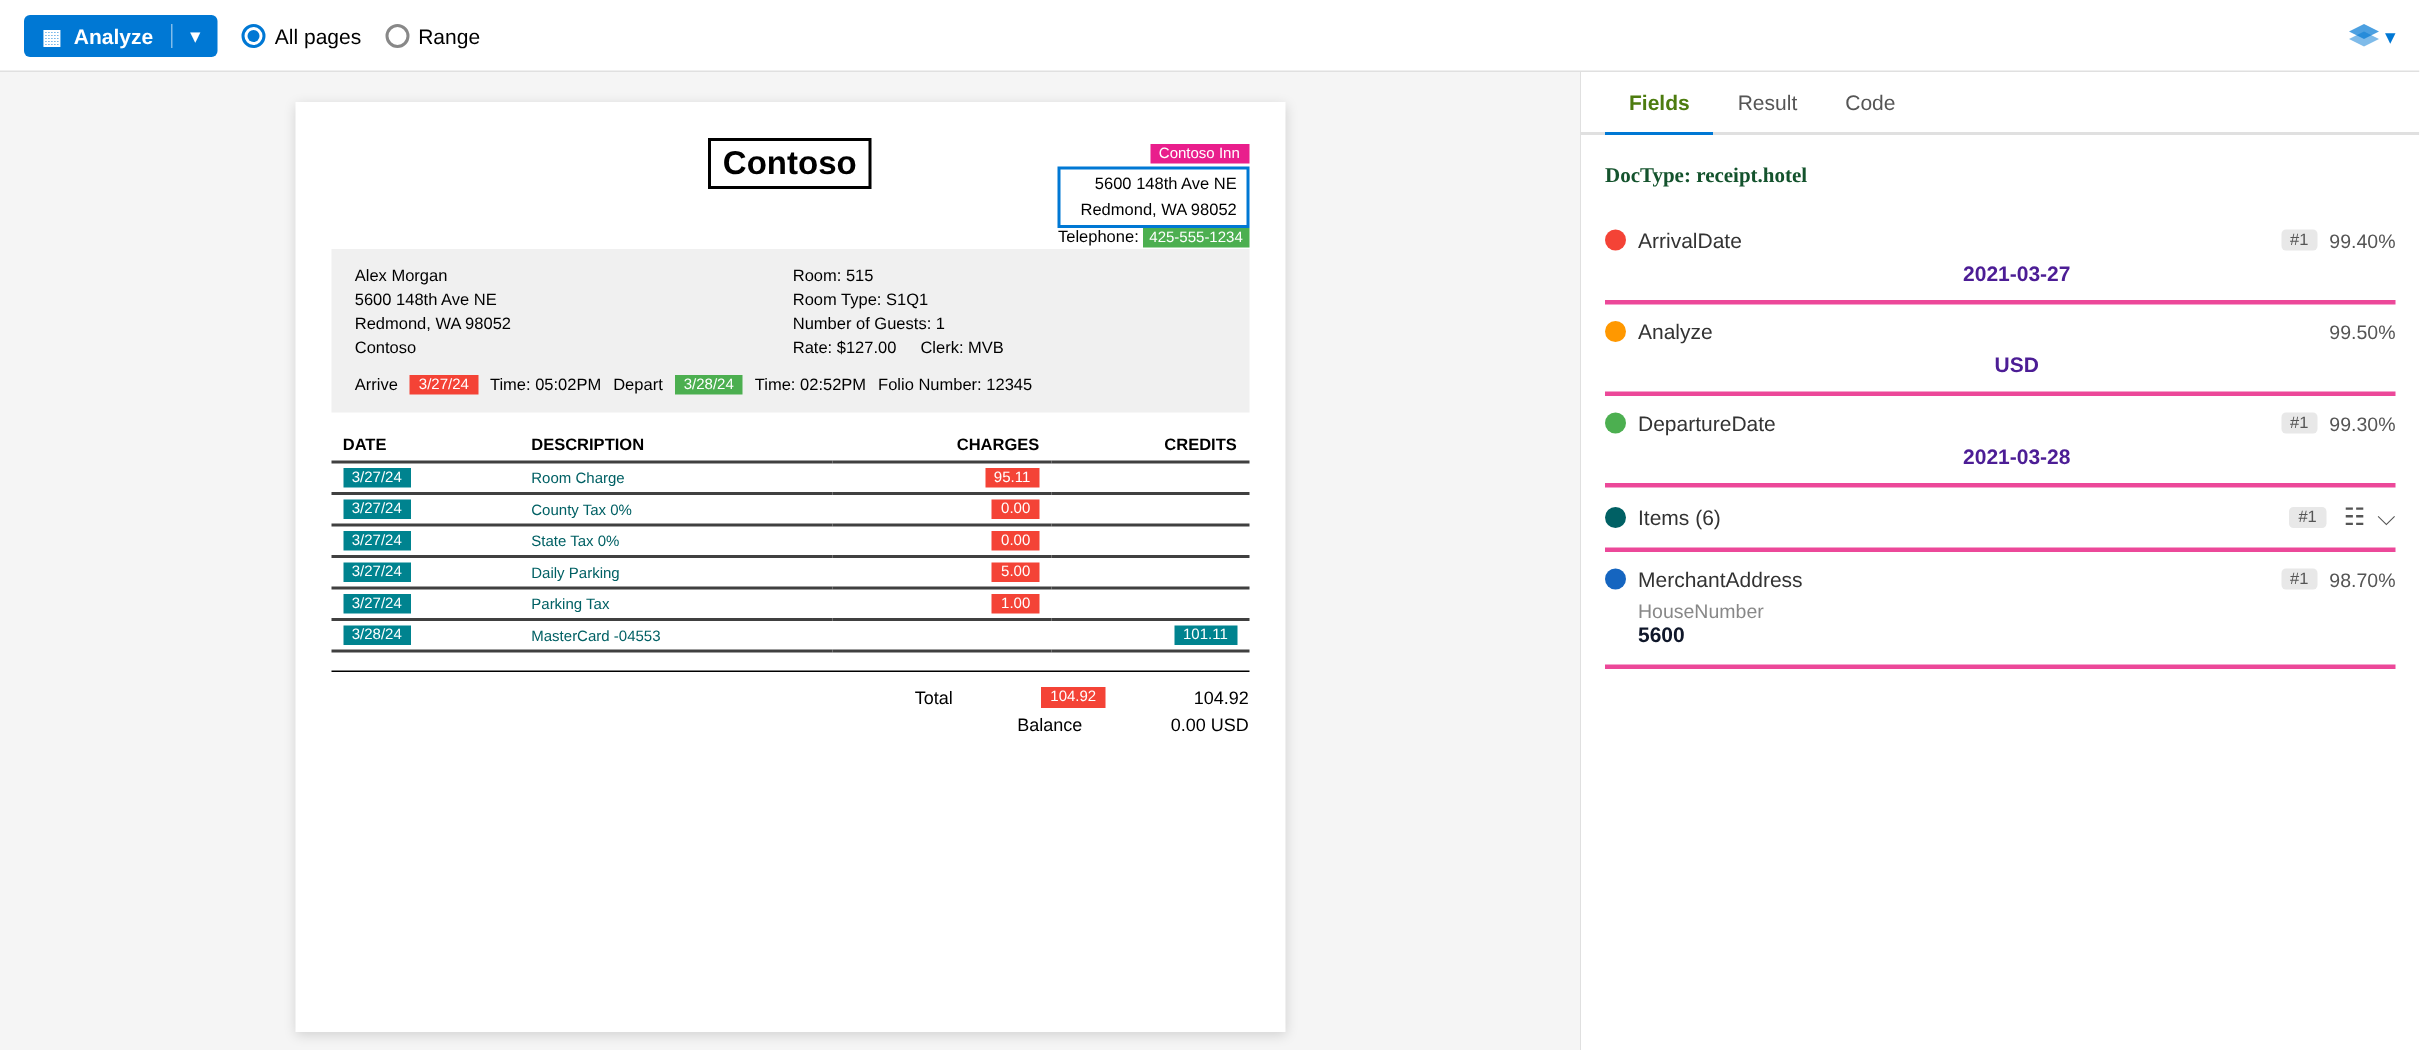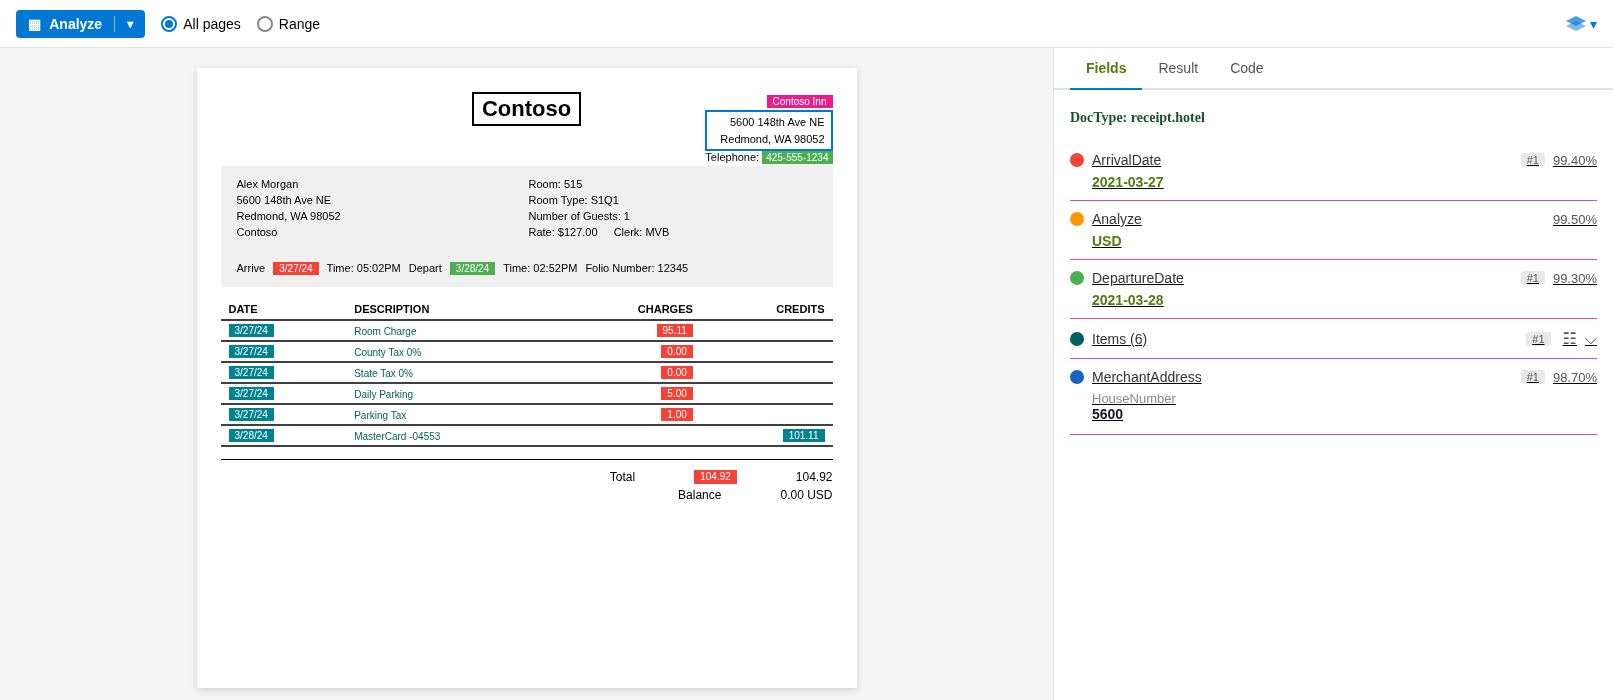--- a/index.html
+++ b/index.html
@@ -38,21 +38,21 @@
     }
     .doc-header { text-align: center; margin-bottom: 8px; }
     .doc-title { font-size: 22px; font-weight: 700; border: 2px solid #000; display: inline-block; padding: 2px 8px; }
     .doc-address-block { position: absolute; top: 24px; right: 24px; text-align: right; }
     .hotel-name-badge { background: #e91e8c; color: #fff; font-size: 10px; padding: 1px 6px; display: inline-block; margin-bottom: 2px; }
     .address-box { border: 2px solid #0078d4; padding: 2px 6px; font-size: 11px; line-height: 1.5; }
     .telephone-line { font-size: 11px; }
     .tel-highlight { background: #4caf50; color: #fff; padding: 1px 4px; font-size: 10px; }
 
     .guest-info { background: #f0f0f0; padding: 12px 16px; margin: 40px 0 12px 0; display: grid; grid-template-columns: 1fr 1fr; gap: 4px; font-size: 11px; }
-    .arrive-row { display: flex; align-items: flex-start; gap: 8px; font-size: 11px; margin-top: 20px; }
+    .arrive-row { display: flex; align-items: center; gap: 8px; font-size: 11px; margin-top: 8px; }
     .date-badge-red { background: #f44336; color: #fff; padding: 1px 6px; font-size: 10px; }
     .date-badge-green { background: #4caf50; color: #fff; padding: 1px 6px; font-size: 10px; }
 
     .items-table { width: 100%; border-collapse: collapse; font-size: 11px; margin-top: 8px; }
     .items-table th { text-align: left; font-weight: 700; padding: 4px 8px; border-bottom: 1px solid #ccc; font-size: 11px; }
     .items-table th.right { text-align: right; }
     .items-table td { padding: 3px 8px; }
     .items-table tr { border-bottom: 2px solid #404040; }
     .cell-highlight-teal { background: #00838f; color: #fff; padding: 1px 6px; display: inline-block; font-size: 10px; }
     .cell-highlight-red { background: #f44336; color: #fff; padding: 1px 6px; display: inline-block; font-size: 10px; }
@@ -65,27 +65,27 @@
     .fields-panel {
       width: 560px; border-left: 1px solid #e0e0e0; display: flex; flex-direction: column; overflow: hidden;
     }
     .fields-tabs { display: flex; border-bottom: 2px solid #e0e0e0; padding: 0 16px; }
     .fields-tab { padding: 12px 16px; cursor: pointer; font-size: 14px; color: #555; border-bottom: 2px solid transparent; margin-bottom: -2px; }
     .fields-tab.active { color: #4d7c0f; border-bottom: 2px solid #0078d4; font-weight: 600; }
     .fields-content { flex: 1; overflow-y: auto; padding: 12px 16px; }
     .doctype-row { font-size: 14px; padding: 8px 0 16px 0; color: #14532d; font-family: Liberation Serif, serif; }
     .doctype-row span { font-weight: 700; }
 
-    .field-item { padding: 10px 0; border-bottom: 1px solid #ec4899; text-decoration: underline; }
+    .field-item { padding: 10px 0; border-bottom: 3px solid #ec4899; }
     .field-header { display: flex; align-items: center; gap: 8px; }
     .field-dot { width: 14px; height: 14px; border-radius: 50%; flex-shrink: 0; }
     .field-name { font-size: 14px; color: #333; flex: 1; }
     .field-badge { background: #e8e8e8; color: #555; font-size: 11px; padding: 1px 6px; border-radius: 3px; }
     .field-confidence { font-size: 13px; color: #555; margin-left: auto; }
-    .field-value { font-size: 14px; font-weight: 700; color: #4d7c0f; margin-top: 6px; padding-left: 22px; }
+    .field-value { font-size: 14px; font-weight: 700; color: #4c1d95; margin-top: 6px; padding-left: 22px; text-align: center; }
     .field-chevron { font-size: 16px; color: #555; cursor: pointer; }
     .table-icon { font-size: 16px; color: #555; }
 
     .sub-field { padding: 6px 0 2px 22px; }
     .sub-field-label { font-size: 13px; color: #888; }
     .sub-field-value { font-size: 14px; font-weight: 700; color: #0f172a; }
   </style>
 </head>
 <body>
 

